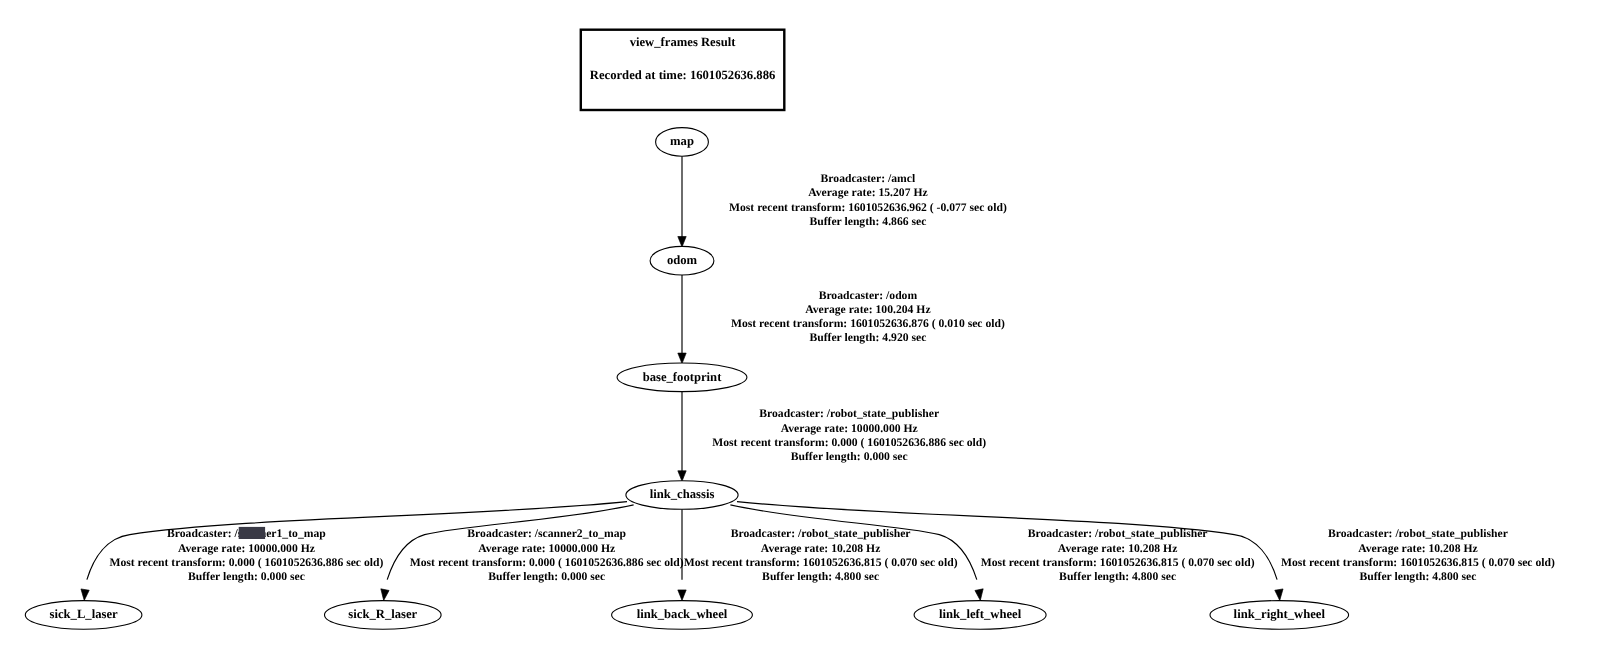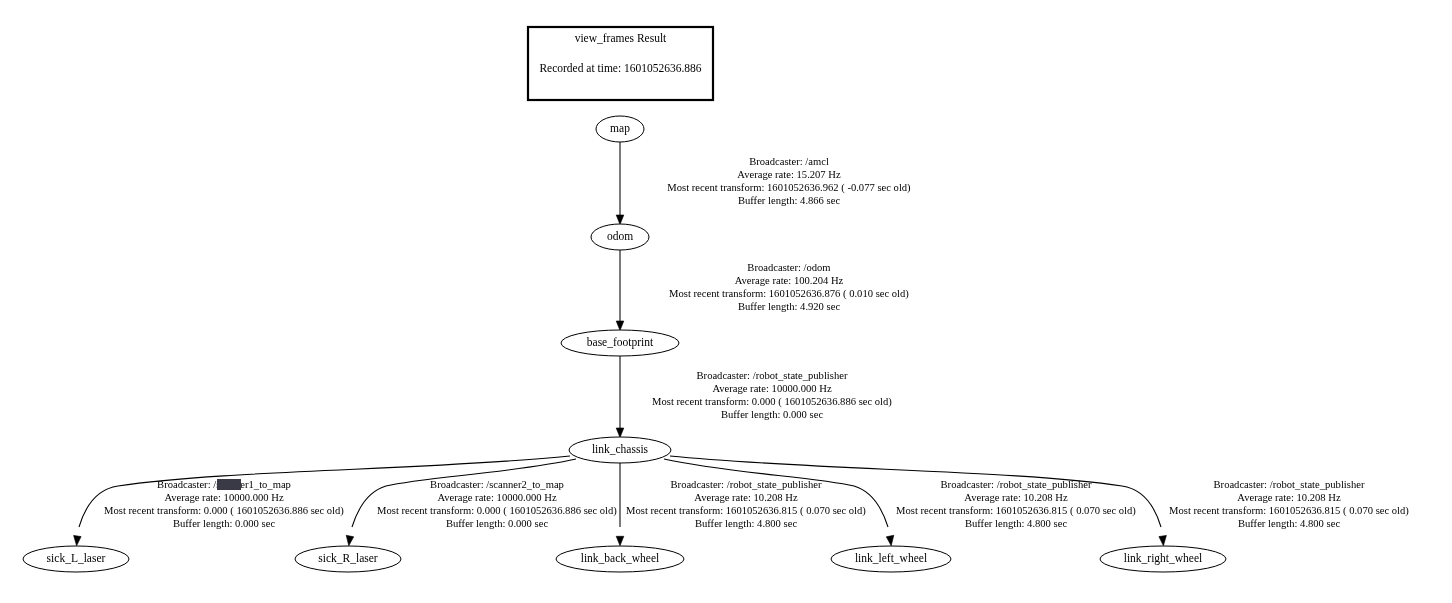--- a/index.html
+++ b/index.html
@@ -13,20 +13,21 @@
     font-family: "Liberation Serif", "DejaVu Serif", serif;
     overflow: hidden;
     position: relative;
   }
   #graph-root {
     position: absolute;
     top: 0;
     left: 0;
     width: 1428px;
     height: 603px;
+    font-weight: bold;
   }
   svg text {
     font-family: "Liberation Serif", "DejaVu Serif", serif;
     fill: #000000;
     dominant-baseline: middle;
   }
   .node-shape {
     fill: #ffffff;
     stroke: #000000;
     stroke-width: 1;

